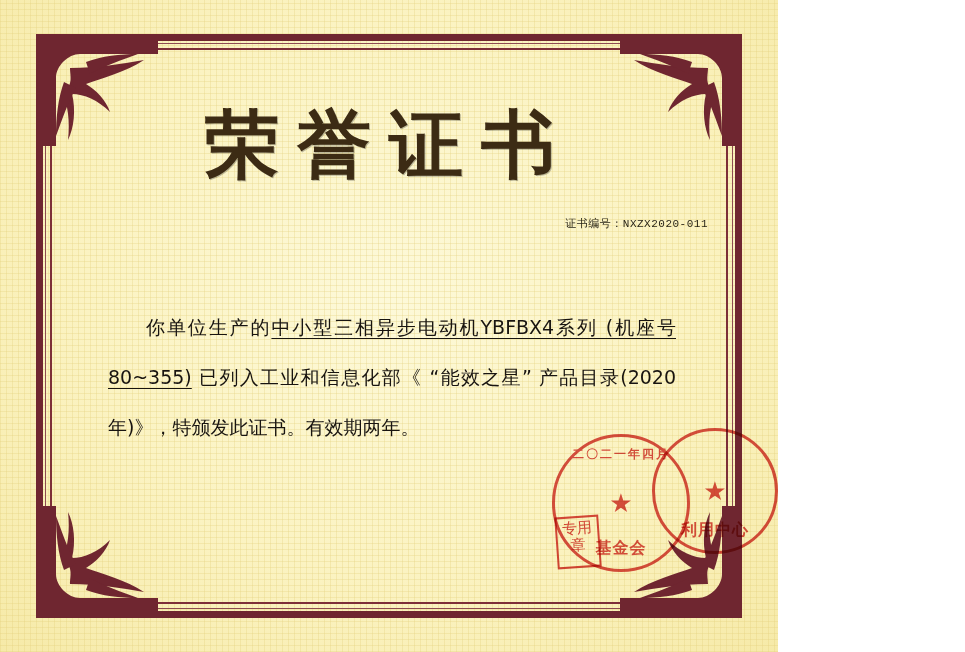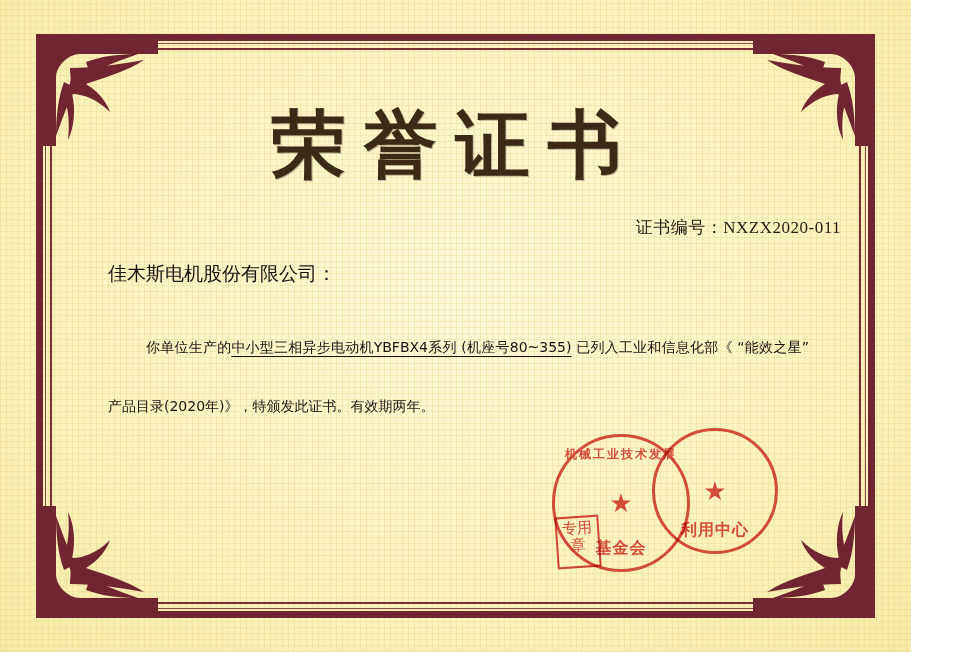--- a/index.html
+++ b/index.html
@@ -11,21 +11,21 @@
     height: 652px;
     background: #ffffff;
     font-family: "Liberation Sans", sans-serif;
     overflow: hidden;
   }
 
   .certificate {
     position: absolute;
     left: 0;
     top: 0;
-    width: 911px;
+    width: 778px;
     height: 652px;
     background:
       repeating-linear-gradient(0deg, rgba(226,206,120,0.30) 0px, rgba(226,206,120,0.30) 1px, rgba(255,255,255,0) 1px, rgba(255,255,255,0) 6px),
       repeating-linear-gradient(90deg, rgba(226,206,120,0.30) 0px, rgba(226,206,120,0.30) 1px, rgba(255,255,255,0) 1px, rgba(255,255,255,0) 6px),
       radial-gradient(ellipse at 50% 45%, #fdf9d9 0%, #fbf3c2 55%, #f6eaa8 100%);
     box-sizing: border-box;
   }
 
   
   .frame-outer {
@@ -90,42 +90,42 @@
     letter-spacing: 18px;
     color: #3c2b14;
     text-shadow: 1px 1px 0 rgba(0,0,0,0.25);
     white-space: nowrap;
   }
 
   .serial {
     position: absolute;
     right: 10px;
     top: 158px;
-    font-size: 17px;
-    font-family: Liberation Serif, serif;
+    font-size: 11px;
+    font-family: Liberation Mono, monospace;
     color: #231f12;
     letter-spacing: 0.5px;
   }
 
   .salutation {
     position: absolute;
     left: 48px;
     top: 203px;
     font-size: 19px;
     color: #181410;
     font-family: "DejaVu Sans", sans-serif;
   }
 
   .body-text {
     position: absolute;
     left: 48px;
     right: 42px;
-    top: 260px;
-    font-size: 14px;
-    line-height: 59px;
+    top: 244px;
+    font-size: 19px;
+    line-height: 50px;
     color: #181410;
     text-indent: 38px;
     text-align: justify;
     font-family: "DejaVu Sans", sans-serif;
   }
   .u { text-decoration: underline; text-underline-offset: 4px; }
 
   
   .sign-block {
     position: absolute;
@@ -265,29 +265,28 @@
   </div>
 
   <div class="content">
 
     <div class="title">荣誉证书</div>
 
     <div class="serial">
       <span>证书编号：</span><span>NXZX2020-011</span>
     </div>
 
-    <div class="salutation">佳木斯电机股份有限公司：</div>
 
     <div class="body-text">
       <span>你单位生产的</span><span class="u">中小型三相异步电动机YBFBX4系列 (机座号80~355)</span><span> 已列入工业和信息化部《 “能效之星” 产品目录(2020年)》，特颁发此证书。有效期两年。</span>
     </div>
 
     <div class="seal seal-main">
       <div class="seal-text">
-        <div class="seal-arc">机械工业技术发展</div>
+        <div class="seal-arc">二〇二一年四月</div>
         <div class="seal-star">★</div>
         <div class="seal-arc-bottom">基金会</div>
       </div>
     </div>
 
     <div class="seal seal-second">
       <div class="seal-text">
         <div class="seal-star">★</div>
         <div class="seal-arc-bottom">利用中心</div>
       </div>

